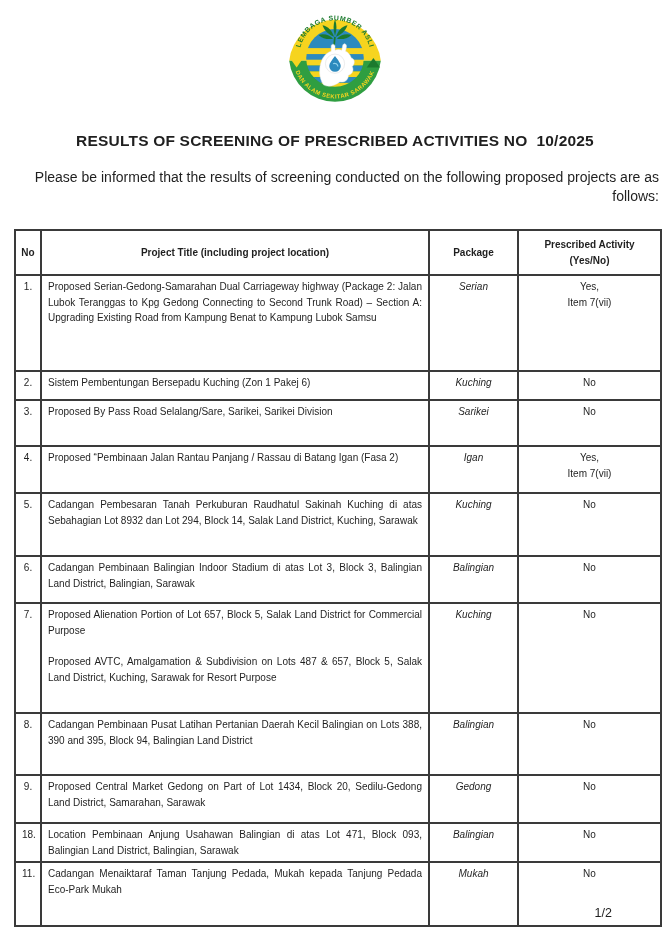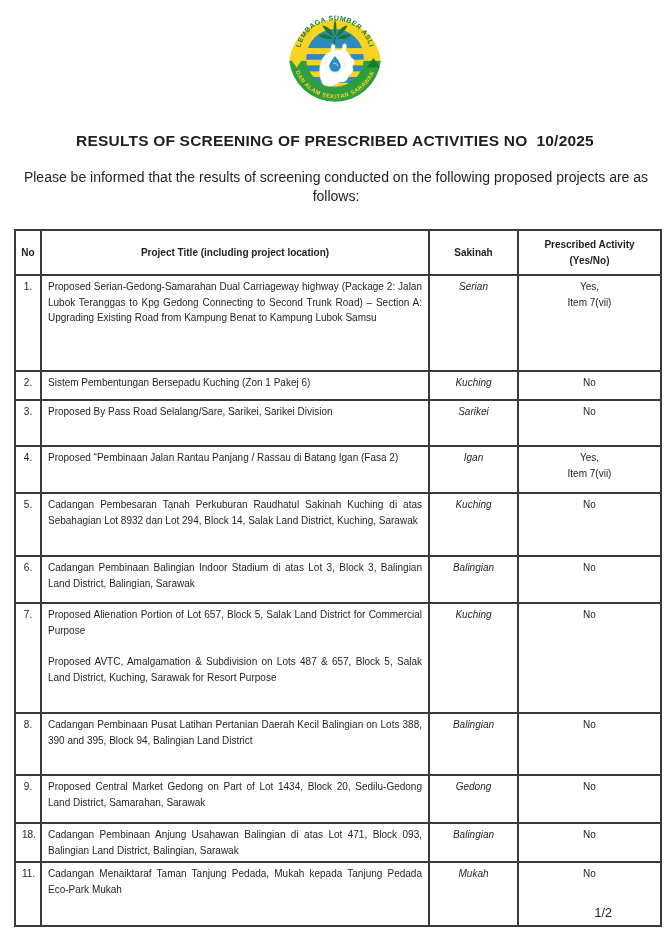--- a/index.html
+++ b/index.html
@@ -30,21 +30,21 @@
     letter-spacing: 0.2px;
     white-space: pre;
     margin-top: 8px;
   }
   .intro {
     position: absolute;
     top: 168px; left: 13px;
     width: 646px;
     font-size: 14px;
     line-height: 18.5px;
-    text-align: center;
+    text-align: right;
   }
   table.results {
     position: absolute;
     top: 229px; left: 14px;
     width: 646px;
     border-collapse: collapse;
     table-layout: fixed;
     font-size: 10px;
     line-height: 15.7px;
   }
@@ -150,21 +150,21 @@
     <colgroup>
       <col style="width:26px">
         <col style="width:388px">
         <col style="width:89px">
         <col style="width:143px">
     </colgroup>
     <thead>
       <tr>
         <th>No</th>
         <th>Project Title (including project location)</th>
-        <th>Sakinah</th>
+        <th>Package</th>
         <th>Prescribed Activity
 (Yes/No)</th>
       </tr>
     </thead>
     <tbody>
   <tr>
     <td class="c-no">1.</td>
     <td class="c-title">Proposed Serian-Gedong-Samarahan Dual Carriageway highway (Package 2: Jalan Lubok Teranggas to Kpg Gedong Connecting to Second Trunk Road) – Section A: Upgrading Existing Road from Kampung Benat to Kampung Lubok Samsu</td>
     <td class="c-loc">Serian</td>
     <td class="c-pa">Yes,
@@ -225,21 +225,21 @@
 
   <tr>
     <td class="c-no">9.</td>
     <td class="c-title">Proposed Central Market Gedong on Part of Lot 1434, Block 20, Sedilu-Gedong Land District, Samarahan, Sarawak</td>
     <td class="c-loc">Gedong</td>
     <td class="c-pa">No</td>
   </tr>
 
   <tr>
     <td class="c-no">18.</td>
-    <td class="c-title">Cadangan Pembinaan Anjung Usahawan Balingian di atas Lot 471, Block 093, Balingian Land District, Balingian, Sarawak</td>
+    <td class="c-title">Location Pembinaan Anjung Usahawan Balingian di atas Lot 471, Block 093, Balingian Land District, Balingian, Sarawak</td>
     <td class="c-loc">Balingian</td>
     <td class="c-pa">No</td>
   </tr>
 
   <tr>
     <td class="c-no">11.</td>
     <td class="c-title">Cadangan Menaiktaraf Taman Tanjung Pedada, Mukah kepada Tanjung Pedada Eco-Park Mukah</td>
     <td class="c-loc">Mukah</td>
     <td class="c-pa">No</td>
   </tr>

